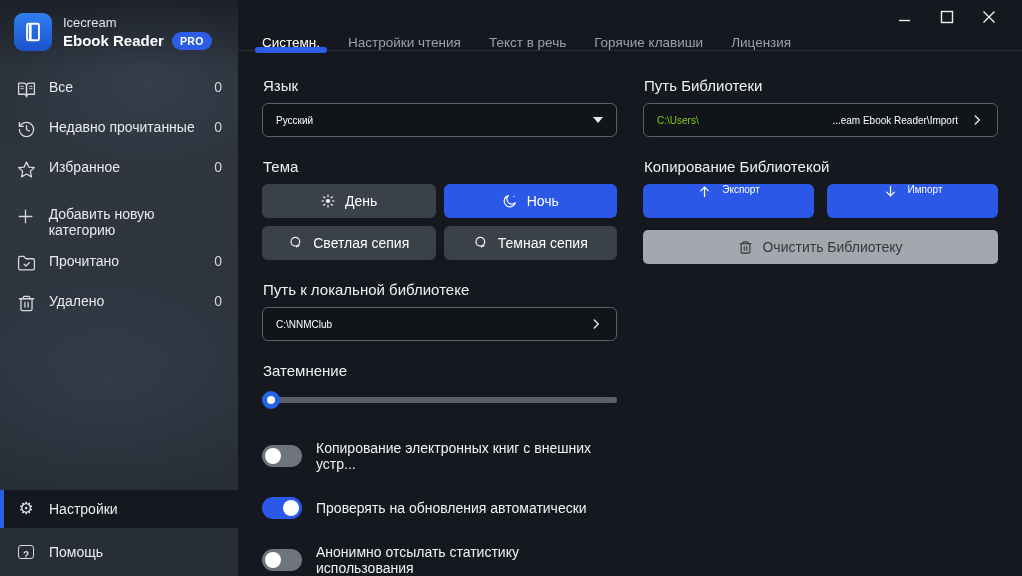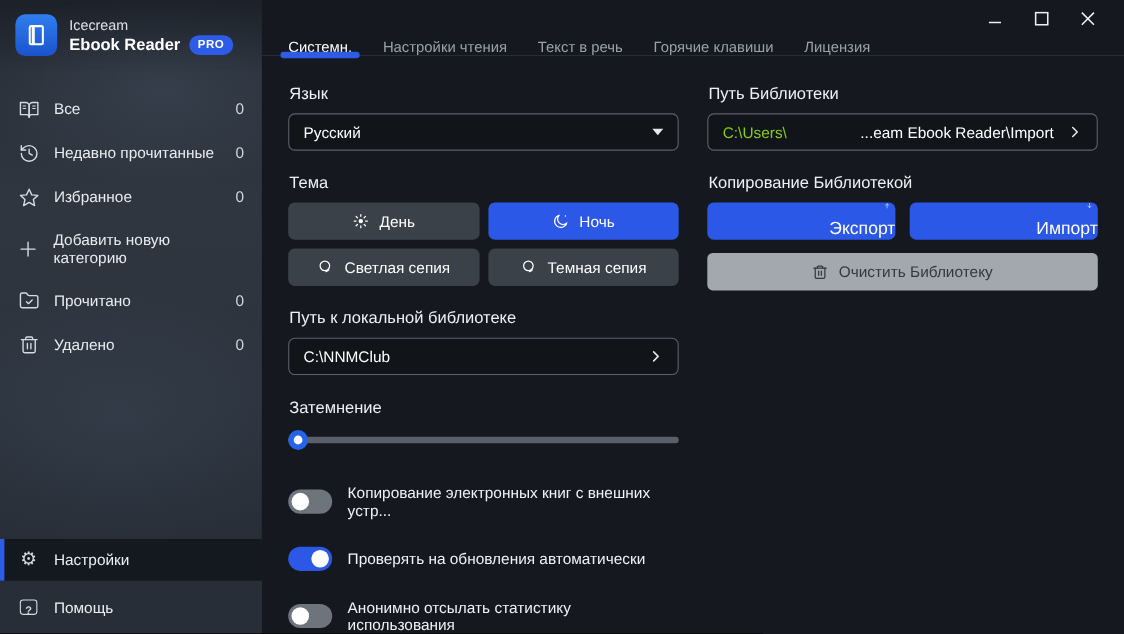--- a/index.html
+++ b/index.html
@@ -28,21 +28,21 @@
   }
   .brand-l1 { font-size: 13px; color: #dfe3e8; line-height: 17px; }
   .brand-row { display: flex; align-items: center; gap: 8px; }
   .brand-l2 { font-size: 15px; font-weight: bold; color: #fff; line-height: 19px; }
   .pro-badge {
     background: #2d5ce6; color: #fff; font-size: 10.5px; font-weight: bold;
     padding: 3px 8px; border-radius: 10px; letter-spacing: .4px;
   }
   .nav { margin-top: 12px; }
   .nav-item {
-    display: flex; align-items: center; height: 40px; padding: 0 16px;
+    display: flex; align-items: flex-start; height: 40px; padding: 0 16px;
     font-size: 14px; color: #e8ebef; cursor: pointer;
   }
   .nav-item .nicon { width: 20px; height: 20px; margin-right: 13px; color: #d6dbe1; display: grid; place-items: center; }
   .nav-item .count { margin-left: auto; color: #d2d6db; }
   .nav-item.gap-top { margin-top: 7px; }
   .sidebar-bottom { position: absolute; left: 0; right: 0; bottom: 0; }
   .bottom-item { display: flex; align-items: center; height: 38px; padding: 0 16px; font-size: 14px; color: #eceff2; cursor: pointer; background: #242b34; }
   .bottom-item .nicon { width: 20px; height: 20px; margin-right: 13px; color: #d6dbe1; display: grid; place-items: center; font-size: 17px; line-height: 20px; }
   .bottom-item.active { background: #14181f; border-left: 4px solid #2d5ce6; padding-left: 12px; }
   .bottom-item.help { height: 48px; background: #272e37; }
@@ -59,21 +59,21 @@
   .tab.active { color: #fff; }
   .tab.active::after {
     content: ""; position: absolute; left: -7px; right: -7px; bottom: -3px;
     height: 6px; border-radius: 3px; background: #2d5ce6;
   }
   .content { display: flex; gap: 26px; padding: 26px 24px 0 24px; }
   .col { width: 355px; flex: 0 0 355px; }
   .field-label { font-size: 15px; color: #eef1f4; margin: 0 0 9px 1px; }
   .inputlike {
     height: 34px; background: #11151a; border: 1px solid #5a616b; border-radius: 6px;
-    display: flex; align-items: center; padding: 0 13px; font-size: 14px; color: #fff; cursor: pointer;
+    display: flex; align-items: center; padding: 0 13px; font-size: 10px; color: #fff; cursor: pointer;
   }
   .caret-down { margin-left: auto; width: 0; height: 0; border-left: 5px solid transparent; border-right: 5px solid transparent; border-top: 6px solid #e6e9ec; }
   .chev { margin-left: auto; color: #e6e9ec; display: grid; place-items: center; }
   .section { margin-top: 21px; }
   .theme-grid { display: grid; grid-template-columns: 1fr 1fr; gap: 8px; }
   .theme-btn {
     height: 34px; border-radius: 6px; background: #3a4148; color: #fff;
     display: flex; align-items: center; justify-content: center; gap: 9px; font-size: 14px; cursor: pointer;
   }
   .theme-btn.active { background: #2b58e6; }
@@ -86,21 +86,21 @@
   .toggle .knob { position: absolute; top: 3px; left: 3px; width: 16px; height: 16px; border-radius: 50%; background: #fff; }
   .toggle.on { background: #2b58e6; }
   .toggle.on .knob { left: auto; right: 3px; }
   .toggle-label { margin-left: 14px; font-size: 14px; color: #f0f2f5; }
   .lib-left { color: #84cc16; }
   .lib-right { margin-left: auto; color: #fff; }
   .lib-right + .chev { margin-left: 12px; }
   .btn-row { display: grid; grid-template-columns: 1fr 1fr; gap: 13px; }
   .blue-btn {
     height: 34px; border-radius: 6px; background: #2b58e6; color: #fff;
-    display: flex; align-items: flex-end; justify-content: center; gap: 10px; font-size: 16px; cursor: pointer; flex-direction: column;
+    display: flex; align-items: flex-start; justify-content: center; gap: 10px; font-size: 10px; cursor: pointer;
   }
   .clear-btn {
     margin-top: 12px; height: 34px; border-radius: 5px; background: #a3a8af; color: #34383d;
     display: flex; align-items: center; justify-content: center; gap: 9px; font-size: 14px; cursor: pointer;
   }
   svg { display: block; }
 </style>
 </head>
 <body>
 

